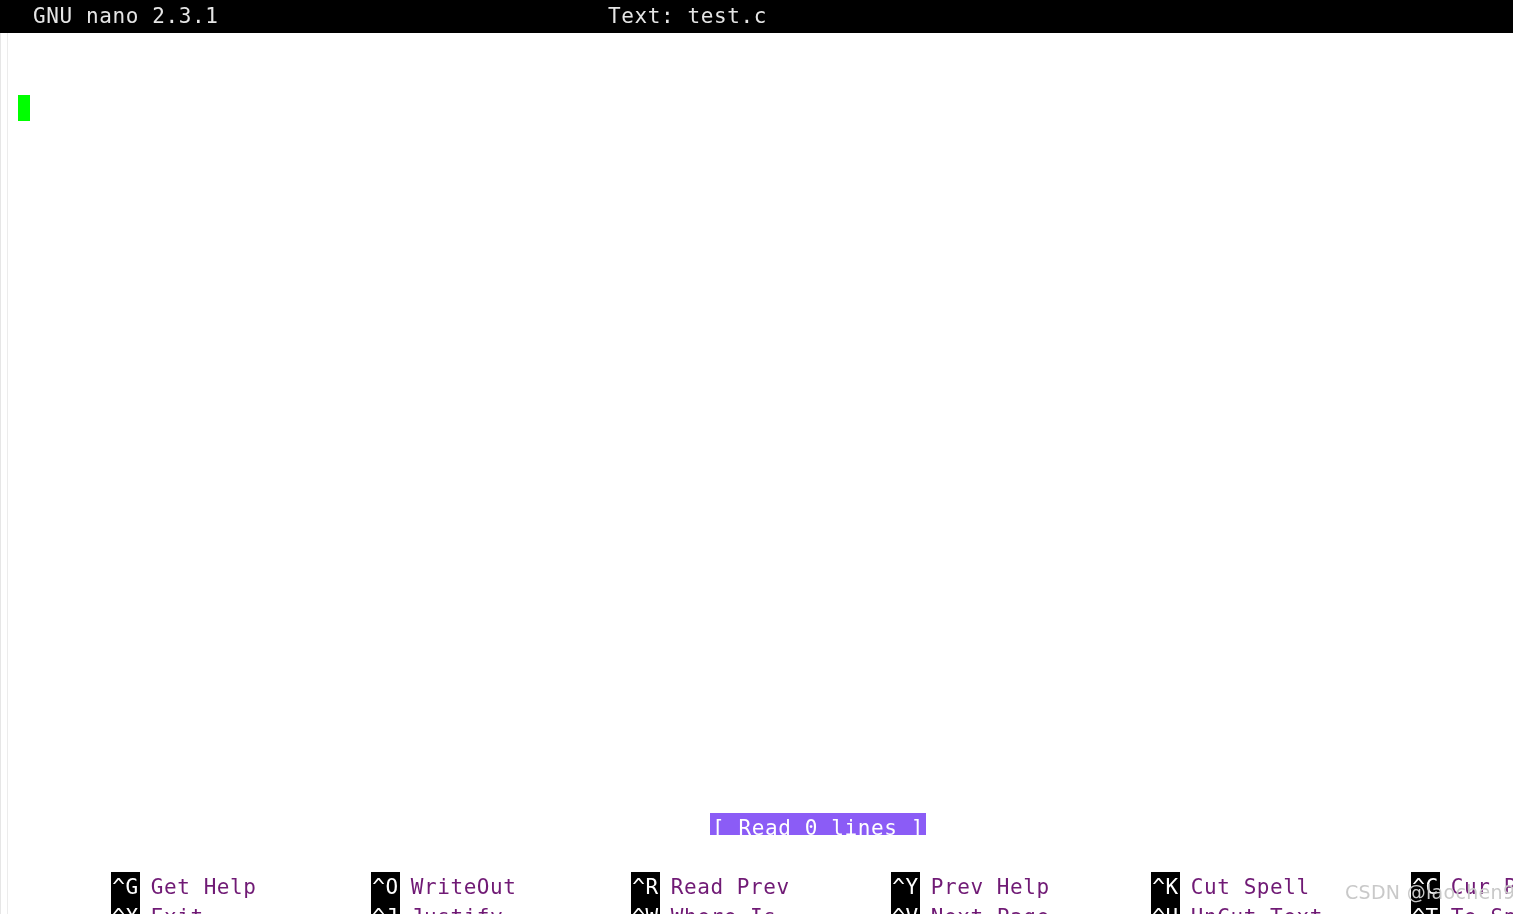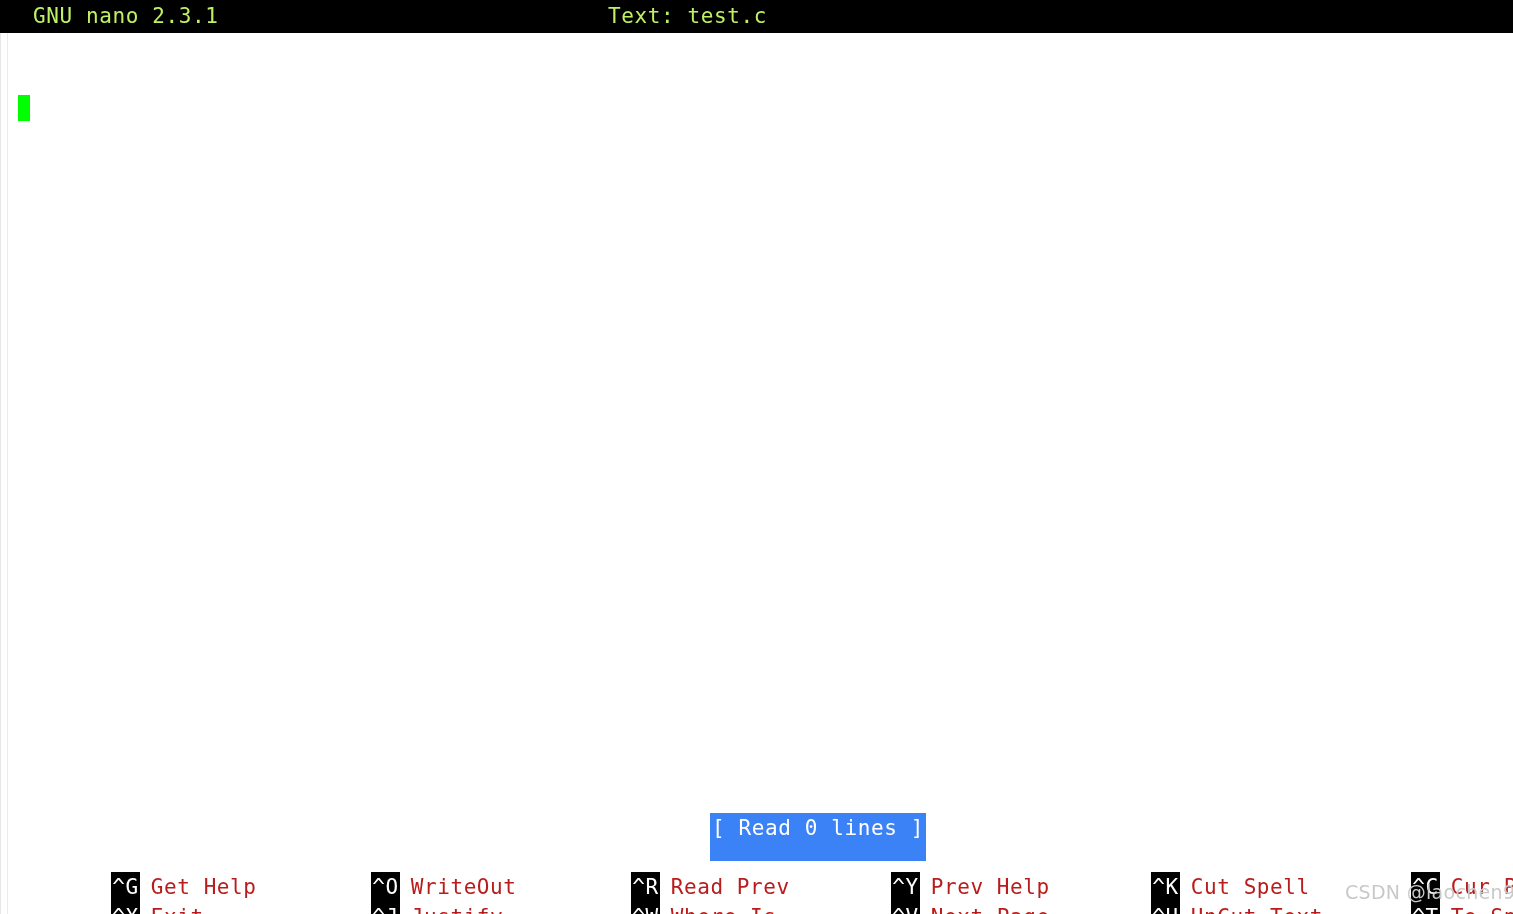--- a/index.html
+++ b/index.html
@@ -40,21 +40,21 @@
   }
 
   
   .titlebar {
     position: absolute;
     left: 0;
     top: 0;
     width: 1513px;
     height: 33px;
     background: #000000;
-    color: #bef264;
+    color: #e5e5e5;
     white-space: pre;
   }
   .titlebar .tb-app {
     position: absolute;
     left: 33px;
     top: 0;
     line-height: 33px;
     letter-spacing: 0.6px;
   }
   .titlebar .tb-file {
@@ -88,23 +88,23 @@
     position: absolute;
     left: 0;
     top: 813px;
     width: 1513px;
     height: 30px;
   }
   .status-msg {
     position: absolute;
     left: 710px;
     top: 0;
-    height: 48px;
+    height: 22px;
     line-height: 30px;
-    background: #3b82f6;
+    background: #8b5cf6;
     color: #ffffff;
     white-space: pre;
     letter-spacing: 0.6px;
     padding: 0 2px;
   }
 
   
   .helpbar {
     position: absolute;
     left: 0;
@@ -130,21 +130,21 @@
     display: inline-block;
     background: #000000;
     color: #ffffff;
     height: 30px;
     line-height: 30px;
     padding: 0 1px;
     letter-spacing: 0.6px;
   }
   .help-label {
     display: inline-block;
-    color: #b91c1c;
+    color: #701a75;
     height: 30px;
     line-height: 30px;
     padding-left: 11px;
     letter-spacing: 0.6px;
   }
 
   
   .watermark {
     position: absolute;
     left: 1345px;

